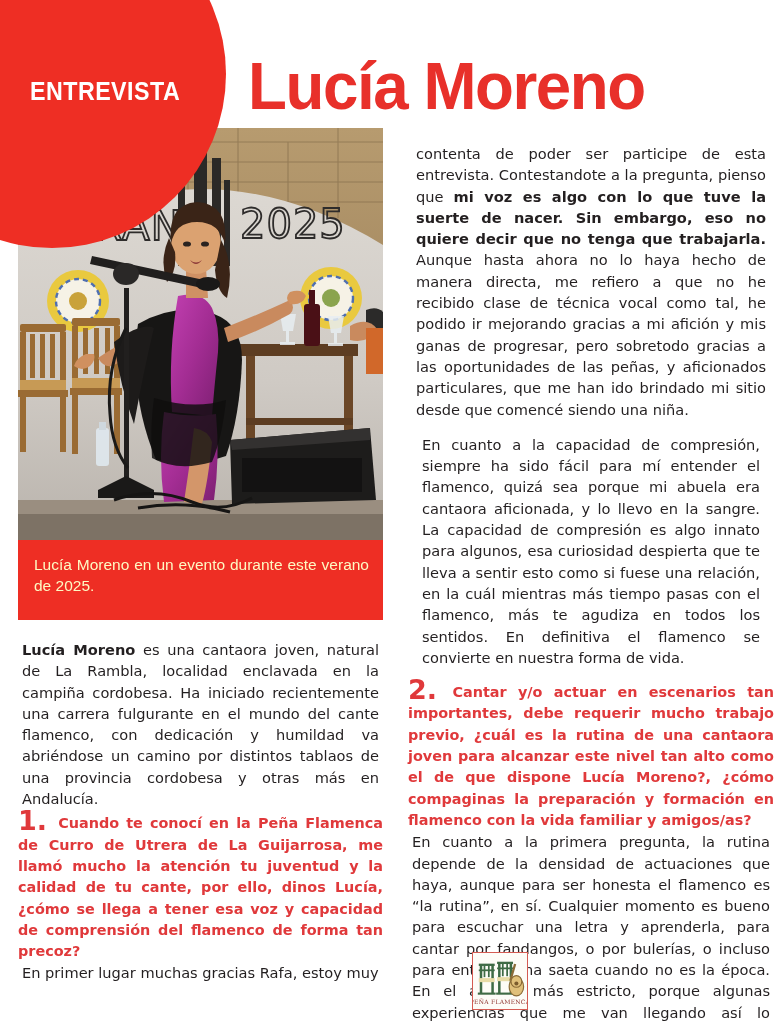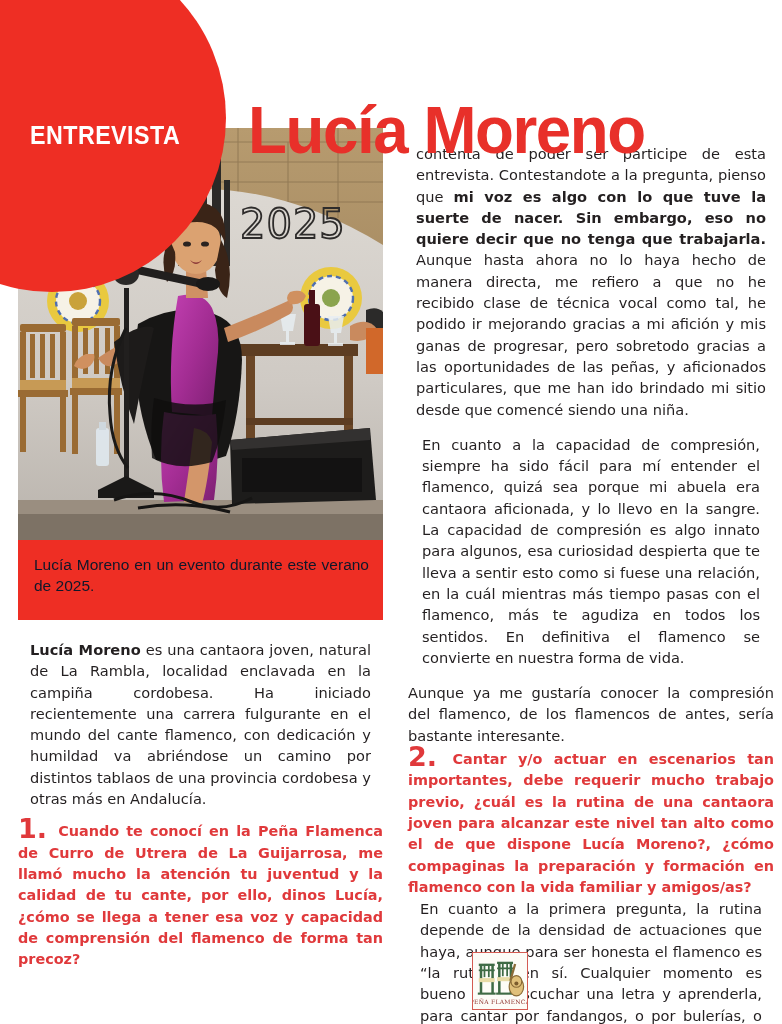--- a/index.html
+++ b/index.html
@@ -16,21 +16,20 @@
     color: #231f20;
   }
 
   
   #header {
     position: absolute;
     left: 0; top: 0;
     width: 777px;
     height: 140px;
     z-index: 30;
-    margin-top: 44px;
   }
   #entrevista-badge {
     position: absolute;
     left: -122px;
     top: -100px;
     width: 348px;
     height: 348px;
     border-radius: 50%;
     background: #ee2e24;
     z-index: 32;
@@ -87,37 +86,37 @@
     position: absolute;
     left: 0; top: 0;
     width: 365px;
     height: 412px;
     display: block;
   }
   #photo-caption {
     width: 365px;
     box-sizing: border-box;
     background: #ee2e24;
-    color: #0f172a;
+    color: #fef9c3;
     padding: 14px 14px 24px 16px;
     font-family: "Liberation Sans", sans-serif;
     font-size: 15.5px;
     line-height: 21px;
     text-align: justify;
     font-weight: normal;
   }
 
   
   .col-text {
     font-family: "DejaVu Sans", sans-serif;
     font-size: 14.6px;
     line-height: 21.3px;
     text-align: justify;
     color: #231f20;
-    margin: 12px;
+    margin: 4px;
   }
   #intro-paragraph {
     margin-top: 19px;
   }
   .lead-name {
     font-weight: bold;
   }
   .question {
     color: #e0393b;
     font-weight: bold;
@@ -365,29 +364,29 @@
       </g>
     </svg>
   </div>
 
   <div id="photo-caption">Lucía Moreno en un evento durante este verano de 2025.</div>
 
   <p id="intro-paragraph" class="col-text"><span class="lead-name">Lucía Moreno</span><span> es una cantaora joven, natural de La Rambla, localidad enclavada en la campiña cordobesa. Ha iniciado recientemente una carrera fulgurante en el mundo del cante flamenco, con dedicación y humildad va abriéndose un camino por distintos tablaos de una provincia cordobesa y otras más en Andalucía.</span></p>
 
   <p id="question-1" class="question"><span class="q-number">1.</span><span> Cuando te conocí en la Peña Flamenca de Curro de Utrera de La Guijarrosa, me llamó mucho la atención tu juventud y la calidad de tu cante, por ello, dinos Lucía, ¿cómo se llega a tener esa voz y capacidad de comprensión del flamenco de forma tan precoz?</span></p>
 
+  <p id="answer-1-left" class="col-text">En primer lugar muchas gracias Rafa, estoy muy</p>
 </div>
 
 <div id="right-column">
 
   <p id="answer-1-cont" class="col-text"><span>contenta de poder ser participe de esta entrevista. Contestandote a la pregunta, pienso que </span><span class="bold-run">mi voz es algo con lo que tuve la suerte de nacer. Sin embargo, eso no quiere decir que no tenga que trabajarla.</span><span> Aunque hasta ahora no lo haya hecho de manera directa, me refiero a que no he recibido clase de técnica vocal como tal, he podido ir mejorando gracias a mi afición y mis ganas de progresar, pero sobretodo gracias a las oportunidades de las peñas, y aficionados particulares, que me han ido brindado mi sitio desde que comencé siendo una niña.</span></p>
 
   <p id="answer-1-p2" class="col-text">En cuanto a la capacidad de compresión, siempre ha sido fácil para mí entender el flamenco, quizá sea porque mi abuela era cantaora aficionada, y lo llevo en la sangre. La capacidad de compresión es algo innato para algunos, esa curiosidad despierta que te lleva a sentir esto como si fuese una relación, en la cuál mientras más tiempo pasas con el flamenco, más te agudiza en todos los sentidos. En definitiva el flamenco se convierte en nuestra forma de vida.</p>
 
-  <p id="answer-1-p3" class="col-text">Aunque ya me gustaría conocer la compresión del flamenco, de los flamencos de antes, sería bastante interesante.</p>
 
   <p id="question-2" class="question"><span class="q-number">2.</span><span> Cantar y/o actuar en escenarios tan importantes, debe requerir mucho trabajo previo, ¿cuál es la rutina de una cantaora joven para alcanzar este nivel tan alto como el de que dispone Lucía Moreno?, ¿cómo compaginas la preparación y formación en flamenco con la vida familiar y amigos/as?</span></p>
 
   <p id="answer-2" class="col-text">En cuanto a la primera pregunta, la rutina depende de la densidad de actuaciones que haya, aunque para ser honesta el flamenco es “la rutina”, en sí. Cualquier momento es bueno para escuchar una letra y aprenderla, para cantar por fandangos, o por bulerías, o incluso para entonar una saeta cuando no es la época. En el ámbito más estricto, porque algunas experiencias que me van llegando así lo requieren, me gusta ser selecta con los cantes que elijo, y de quién los elijo, y amoldar mi repertorio a cada ocasión. Mi</p>
 </div>
 
 <div id="header">
   <div id="entrevista-badge"></div>
   <div id="entrevista-label">ENTREVISTA</div>
   <div id="article-title">Lucía Moreno</div>

